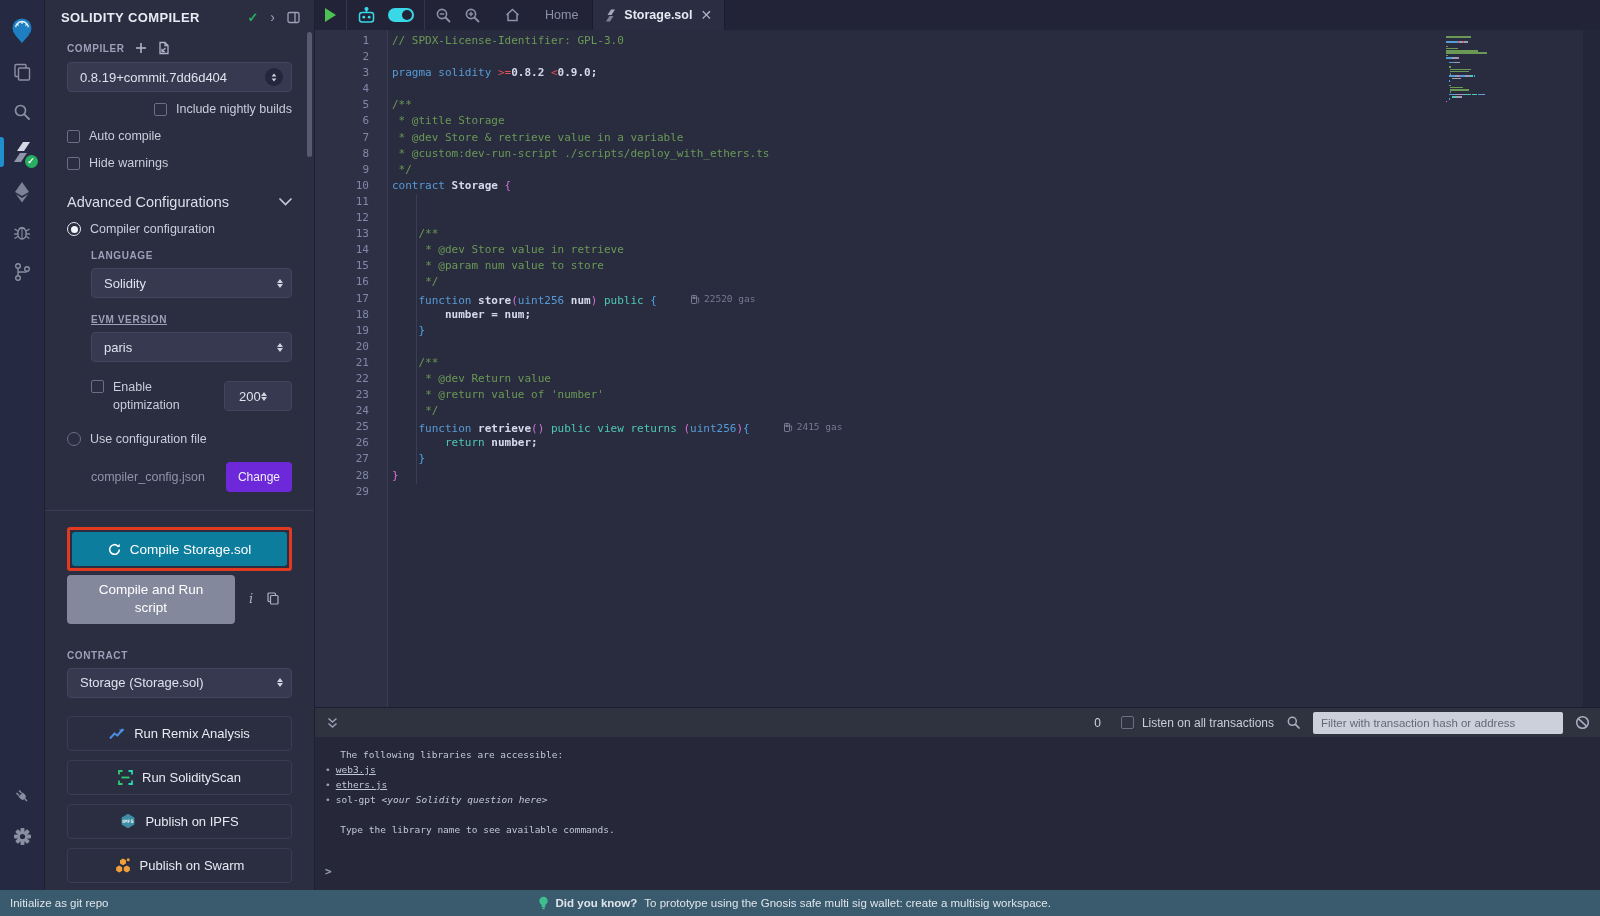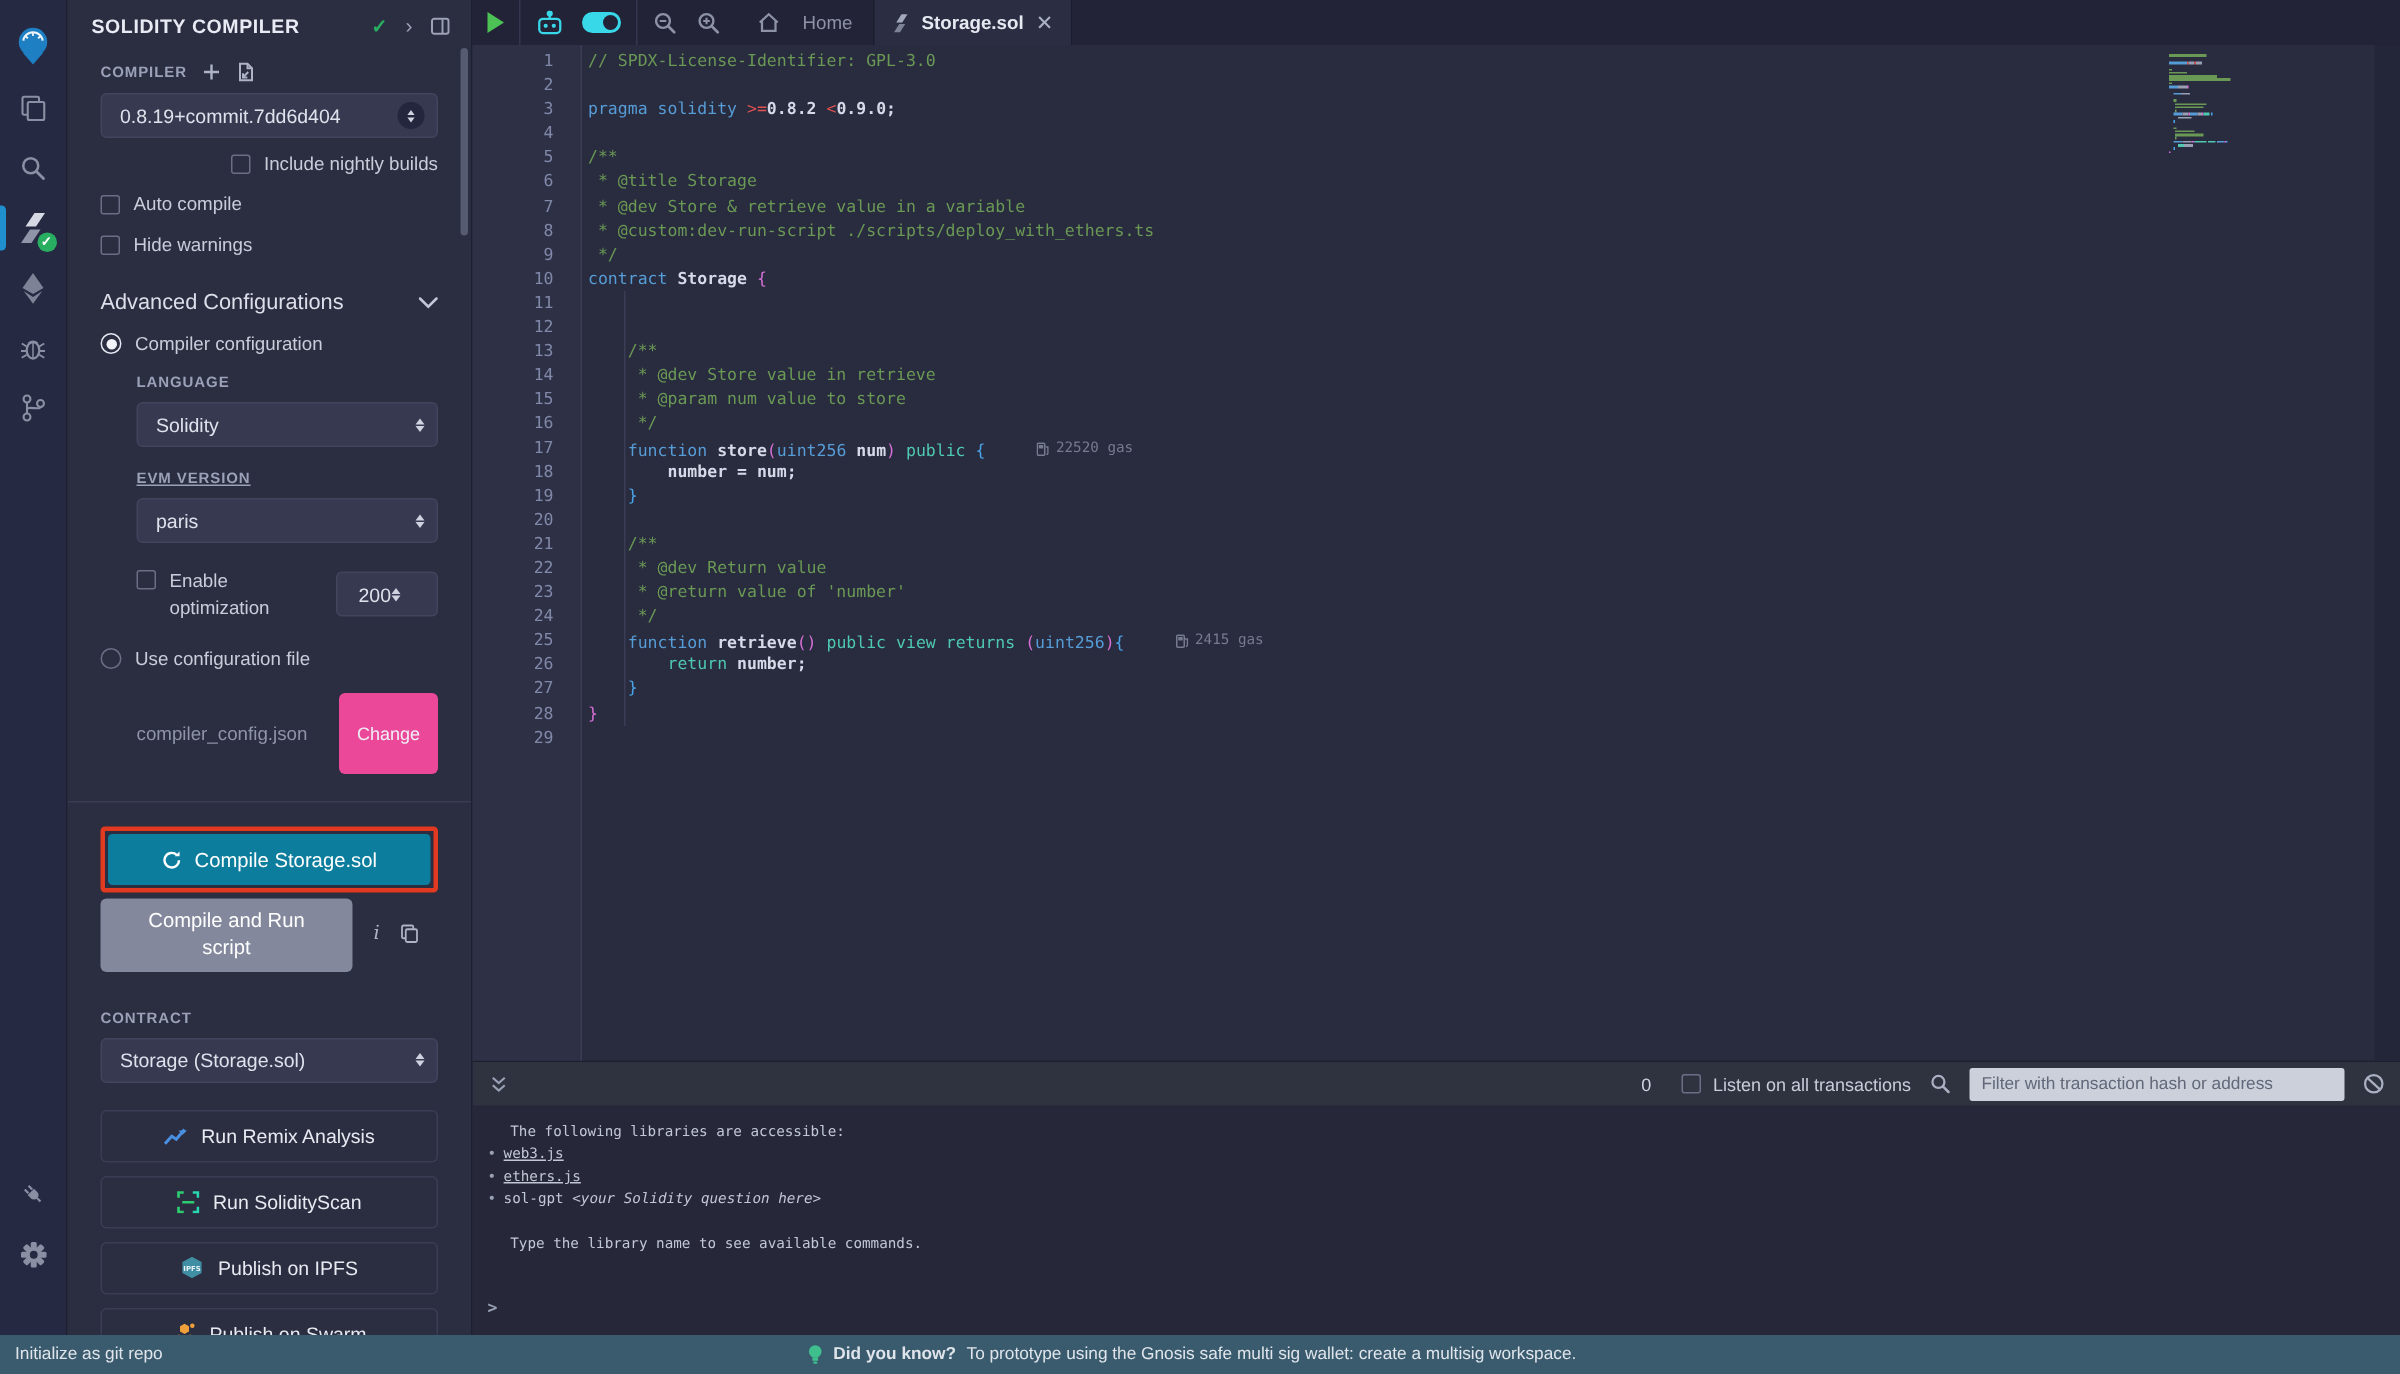--- a/index.html
+++ b/index.html
@@ -40,40 +40,40 @@
   .radio.on { border-color:#e4e7f0; }
   .radio.on::after { content:""; position:absolute; inset:2.5px; border-radius:50%; background:#f2f4f9; }
   .adv-head { display:flex; align-items:center; margin-top:24px; color:#dcdfe9; font-size:14.5px; }
   .adv-head .grow { flex:1; }
   .sub { padding-left:24px; }
   .two-col { display:flex; align-items:center; justify-content:space-between; margin-top:16px; }
   .opt-label { display:flex; gap:9px; color:#c8cdda; font-size:12.5px; line-height:1.45; }
   .runs-box { width:68px; height:30px; background:#363950; border:1px solid #41455e; border-radius:4px; display:flex; align-items:center; padding:0 7px 0 14px; color:#dfe2ec; font-size:13px; }
   .cfg-row { display:flex; align-items:center; justify-content:space-between; margin-top:16px; }
   .cfg-name { color:#8f94a8; font-size:12.5px; }
-  .btn-change { background:#ec4899; color:#eef0f6; font-size:12px; border:none; border-radius:4px; padding:20px 12px; }
+  .btn-change { background:#6d28d9; color:#eef0f6; font-size:12px; border:none; border-radius:4px; padding:8px 12px; }
   .divider { height:1px; background:#3a3d52; margin:18px -22px 0 -22px; }
   .compile-wrap { margin-top:16px; border:3px solid #e23a20; border-radius:3px; padding:2px; }
   .btn-compile { width:100%; height:34px; background:#0c7d9d; color:#fff; border:none; border-radius:3px; font-size:13.5px; display:flex; align-items:center; justify-content:center; gap:9px; }
   .run-row { display:flex; align-items:flex-start; gap:14px; margin-top:4px; }
   .btn-compile-run { width:168px; min-height:48px; background:#84889c; color:#fff; border:none; border-radius:4px; font-size:13.5px; line-height:1.35; padding:6px 14px; }
   .mini-icons { display:flex; gap:14px; margin-top:16px; color:#aeb2c4; align-items:center; }
   .i-glyph { font-family:"DejaVu Serif", serif; font-style:italic; font-size:13px; }
   .contract-label { margin-top:26px; }
   .actions { margin-top:18px; display:flex; flex-direction:column; gap:9px; }
   .btn-action { height:35px; background:transparent; border:1px solid #3a3e55; border-radius:4px; color:#e8eaf2; font-size:13px; display:flex; align-items:center; justify-content:center; gap:9px; }
 
   
   .main { flex:1; display:flex; flex-direction:column; min-width:0; }
   .topbar { height:30px; background:#222336; display:flex; align-items:stretch; flex:none; }
   .tb-group { display:flex; align-items:center; padding:0 10px; gap:12px; border-right:1px solid #343650; }
   .play { width:0; height:0; border-top:7px solid transparent; border-bottom:7px solid transparent; border-left:11px solid #4cc254; }
   .toggle { width:26px; height:14px; border-radius:7px; background:#39d8e8; position:relative; }
   .toggle::after { content:""; position:absolute; right:2px; top:2px; width:10px; height:10px; border-radius:50%; background:#222336; }
-  .home { display:flex; align-items:center; gap:15px; color:#8d92a6; font-size:12.5px; padding:2px 14px; }
+  .home { display:flex; align-items:center; gap:25px; color:#8d92a6; font-size:12.5px; padding:2px 14px; }
   .tab { display:flex; align-items:center; gap:8px; background:#2b2e42; padding:0 12px; color:#e6e9f2; font-size:12.5px; font-weight:600; border-right:1px solid #1b1c2e; border-left:1px solid #1b1c2e; }
   .tab .close { color:#aab0c2; font-size:14px; font-weight:400; }
 
   .editor { flex:1; display:flex; position:relative; background:#292b3e; min-height:0; font-family:"DejaVu Sans Mono", monospace; }
   .gutter { width:73px; background:#2e3146; border-right:1px solid #3a3d55; padding-top:3px; flex:none; }
   .line-no { height:16.1px; line-height:16.1px; text-align:right; padding-right:18px; color:#8088a8; font-size:11px; }
   .code { flex:1; padding:3px 0 0 4px; overflow:hidden; position:relative; }
   .code-line { height:16.1px; line-height:16.1px; font-size:11px; white-space:pre; color:#d5d9e8; }
   .tok-comment { color:#6a9955; }
   .tok-kw { color:#569cd6; }

